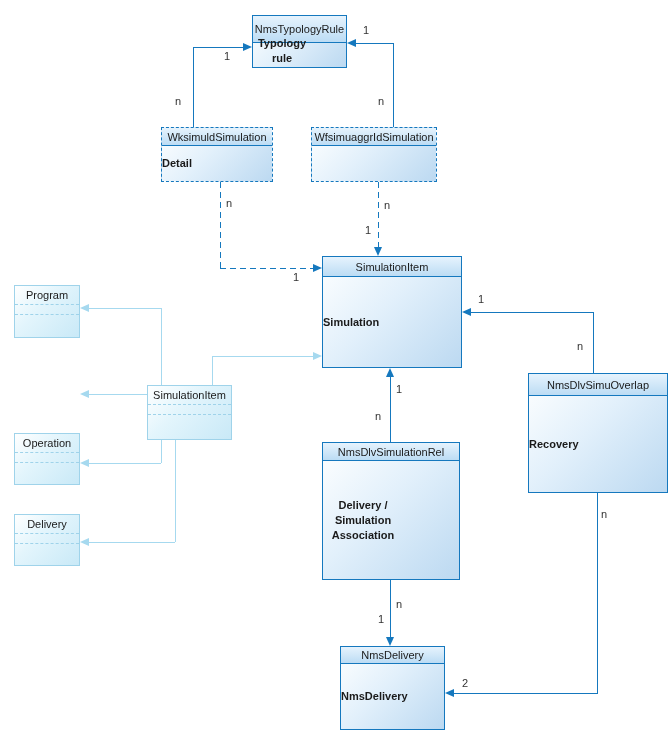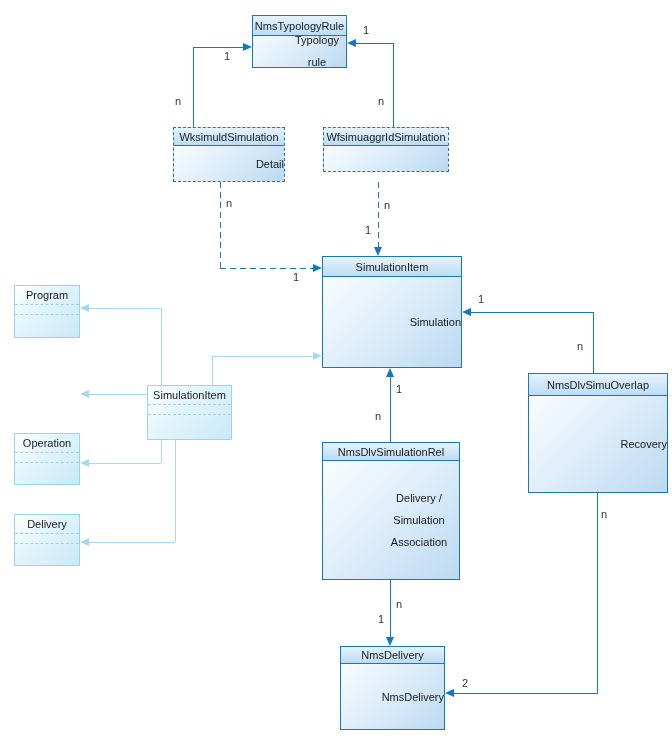--- a/index.html
+++ b/index.html
@@ -9,29 +9,30 @@
   }
   
   .entity{
     position:absolute;box-sizing:border-box;border:1px solid #1578BE;
     background:linear-gradient(135deg,#feffff 0%,#e2f0fb 45%,#bcd9f1 100%);
     box-shadow:0 0 0 0 transparent;
   }
   .entity .hd{
     box-sizing:border-box;border-bottom:1px solid #1578BE;
     background:linear-gradient(180deg,#e6f3fd 0%,#bcdcf4 100%);
-    display:flex;align-items:center;justify-content:center;height:20px;
+    display:flex;align-items:center;justify-content:center;height:27px;
     white-space:nowrap;overflow:hidden;
   }
   .entity .bd{
     position:absolute;left:0;right:0;top:19px;bottom:0;
-    display:flex;align-items:center;justify-content:flex-end;text-align:center;
-    line-height:22px;
-  }
-  .entity.dashed{border-style:dashed;margin-left:12px;}
+    display:flex;align-items:center;justify-content:flex-start;text-align:center;
+    line-height:15px;
+    font-weight:bold;
+  }
+  .entity.dashed{border-style:dashed;}
   
   .litebox{
     position:absolute;box-sizing:border-box;border:1px solid #9fd3ea;
     background:linear-gradient(135deg,#ffffff 0%,#e3f5fc 40%,#c9e9f7 100%);
   }
   .litebox .t{height:18px;display:flex;align-items:center;justify-content:center;white-space:nowrap;}
   .litebox .ds{border-top:1px dashed #9fd3ea;height:0;}
   .litebox .ds2{margin-top:9px;}
   
   .seg{position:absolute;}
@@ -148,21 +149,21 @@
     <div class="bd">
         <span style="max-width:58px">Typology rule</span>
       </div>
   </div>
 
   <div class="entity dashed" style="left:161px;top:127px;width:112px;height:55px">
     <div class="hd" style="height:18px">WksimuldSimulation</div>
     <div class="bd" style="top:18px">Detail</div>
   </div>
 
-  <div class="entity dashed" style="left:311px;top:127px;width:126px;height:45px">
+  <div class="entity dashed" style="left:311px;top:127px;width:126px;height:55px">
     <div class="hd" style="height:18px">WfsimuaggrIdSimulation</div>
   </div>
 
   <div class="entity" style="left:322px;top:256px;width:140px;height:112px">
     <div class="hd" style="height:20px">SimulationItem</div>
     <div class="bd" style="top:20px">Simulation</div>
   </div>
 
   <div class="entity" style="left:528px;top:373px;width:140px;height:120px">
     <div class="hd" style="height:22px">NmsDlvSimuOverlap</div>

